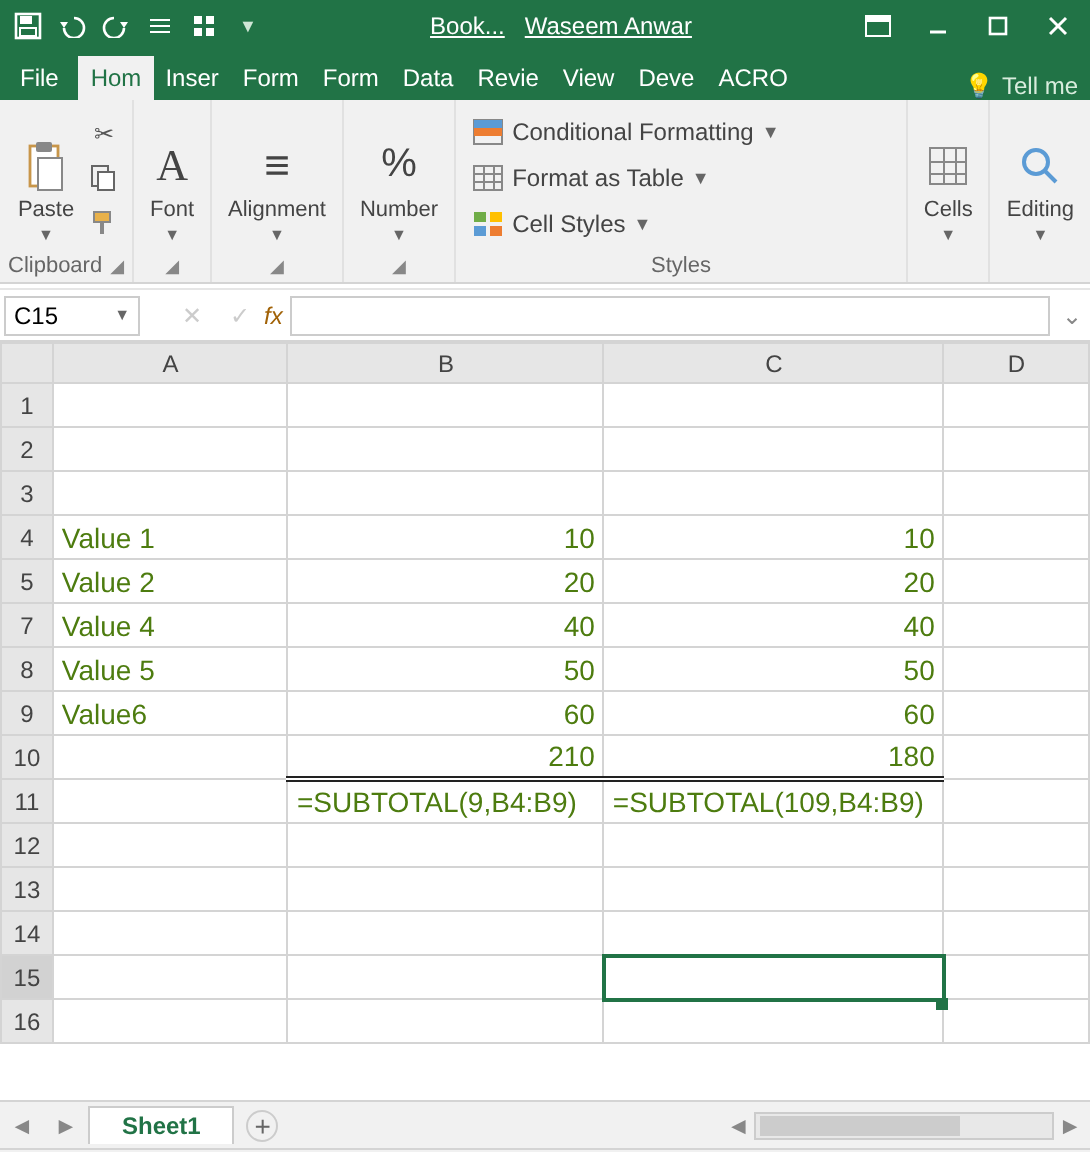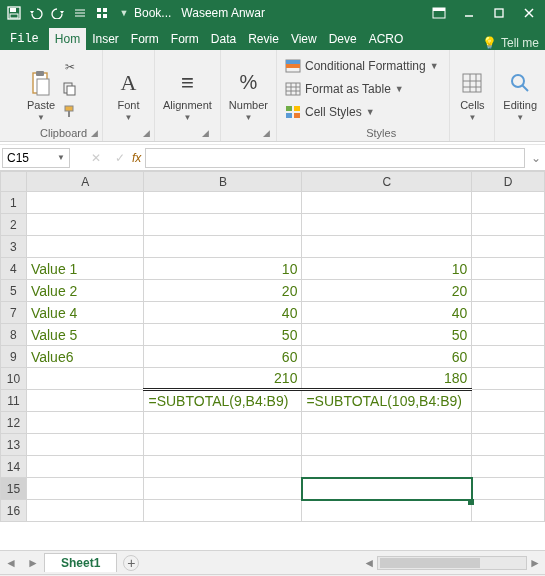--- a/index.html
+++ b/index.html
@@ -2,38 +2,38 @@
 <html><head>
 <meta charset="utf-8">
 <style>
 * { box-sizing: border-box; margin: 0; padding: 0; font-family: "Segoe UI", Arial, sans-serif; }
 body { width: 545px; height: 576px; background: #fff; overflow: hidden; position: relative; font-size: 12px; }
 
 
 .titlebar { height: 26px; background: #217346; display: flex; align-items: center; color: #fff; padding: 0 4px; }
 .titlebar .qat { display: flex; gap: 2px; align-items: center; }
 .titlebar .qat .ico { width: 20px; height: 20px; display: flex; align-items: center; justify-content: center; }
-.titlebar .center { flex: 1; display: flex; justify-content: flex-start; gap: 10px; font-size: 12px; }
+.titlebar .center { flex: 1; display: flex; justify-content: center; gap: 10px; font-size: 12px; text-decoration: underline; }
 .titlebar .wincontrols { display: flex; gap: 6px; align-items: center; }
 .titlebar .wincontrols .ico { width: 24px; height: 24px; display: flex; align-items: center; justify-content: center; }
 
 
 .tabs { height: 24px; background: #217346; display: flex; align-items: flex-end; color: #fff; font-size: 12px; }
 .tab { padding: 4px 6px 4px 6px; cursor: pointer; }
-.tab.file { padding: 4px 10px; font-family: Liberation Mono, monospace; }
+.tab.file { padding: 4px 10px; }
 .tab.active { background: #f1f1f1; color: #217346; font-weight: normal; }
 .tabs .spacer { flex: 1; }
 .tabs .tellme { display: flex; align-items: center; gap: 4px; padding: 0 6px; color: #d8ecdd; }
 .tabs .share { display: flex; align-items: center; gap: 4px; padding: 3px 8px; background: #2c8354; }
 
 
 .ribbon { height: 92px; background: #f1f1f1; border-bottom: 1px solid #d4d4d4; display: flex; }
 .group { border-right: 1px solid #e1e1e1; display: flex; flex-direction: column; align-items: center; padding: 2px 4px 0 4px; }
 .group-body { flex: 1; display: flex; align-items: center; gap: 2px; }
-.group-label { font-size: 11px; color: #666; height: 16px; display: flex; align-items: center; gap: 4px; justify-content: center; width: 100%; margin-left: 36px; }
+.group-label { font-size: 11px; color: #666; height: 16px; display: flex; align-items: center; gap: 4px; justify-content: center; width: 100%; }
 .group-label .launcher { color: #888; font-size: 9px; }
 .big-btn { display: flex; flex-direction: column; align-items: center; justify-content: flex-end; gap: 2px; height: 70px; padding: 2px 4px; font-size: 11px; color: #444; }
 .big-btn .glyph { font-size: 20px; height: 28px; display: flex; align-items: center; }
 .mini-col { display: flex; flex-direction: column; gap: 2px; justify-content: center; }
 .mini { width: 18px; height: 20px; display: flex; align-items: center; justify-content: center; font-size: 12px; color: #555; }
 .styles-rows { display: flex; flex-direction: column; gap: 2px; font-size: 12px; color: #444; padding: 2px 4px; }
 .styles-rows .row { display: flex; align-items: center; gap: 4px; height: 21px; }
 .styles-rows .drop { font-size: 9px; color: #666; }
 
 

